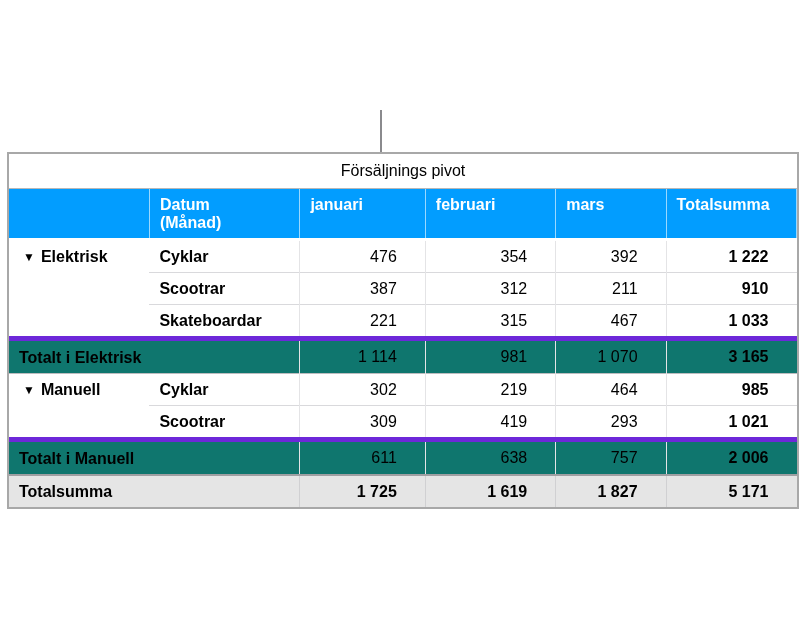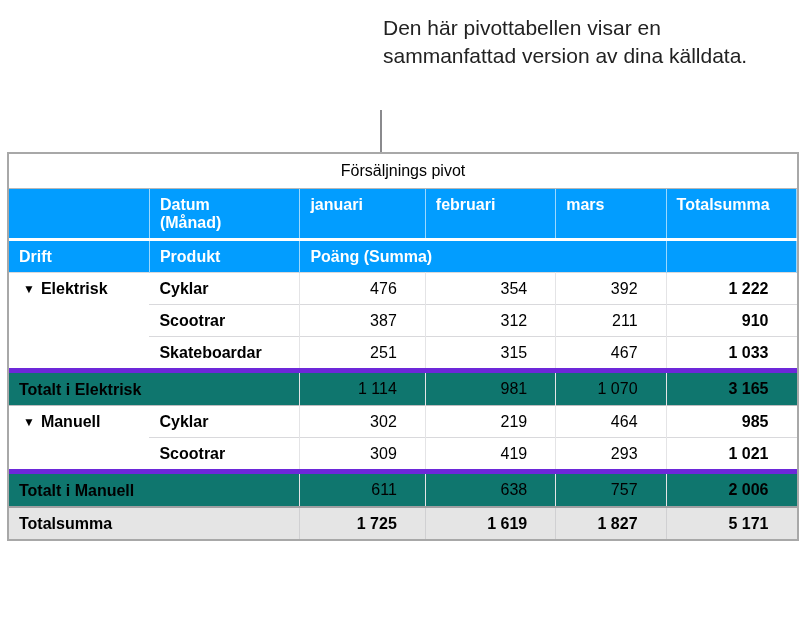--- a/index.html
+++ b/index.html
@@ -23,21 +23,20 @@
   .subtotal td:first-child{font-weight:700;line-height:1.2;}
   .grand td{background:#E5E5E5;border-top:2px solid #9F9FA2;border-right:1px solid #D0D0D2;font-weight:700;}
   .grand td:last-child{border-right:none;text-align:right;}
   .noborderright{border-right:none!important;}
   .topheavy{border-top:1px solid #BDBDC0!important;}
 </style>
 </head>
 <body>
 
 <div class="stage">
-  <div class="callout">Den här pivottabellen visar en sammanfattad version av dina källdata.</div>
   <div class="callout-line"></div>
 
   <div class="tablewrap">
     <div class="title">Försäljnings pivot</div>
     <table>
       <colgroup>
           <col class="c1">
           <col class="c2">
           <col class="c3">
           <col class="c4">
@@ -45,26 +44,20 @@
           <col class="c6">
         </colgroup>
       <thead>
         <tr class="hhead">
           <th></th>
           <th>Datum (Månad)</th>
           <th>januari</th>
           <th>februari</th>
           <th>mars</th>
           <th>Totalsumma</th>
-        </tr>
-        <tr class="hhead2">
-          <th>Drift</th>
-          <th>Produkt</th>
-          <th colspan="3">Poäng (Summa)</th>
-          <th></th>
         </tr>
       </thead>
       <tbody>
 
         <tr>
           <td class="cat noborderright"><span class="disc">▼</span><span>Elektrisk</span></td>
           <td class="bold">Cyklar</td>
           <td class="num">476</td>
           <td class="num">354</td>
           <td class="num">392</td>
@@ -74,21 +67,21 @@
           <td class="noborderright" style="border-top:none;"></td>
           <td class="bold">Scootrar</td>
           <td class="num">387</td>
           <td class="num">312</td>
           <td class="num">211</td>
           <td class="num bold">910</td>
         </tr>
         <tr>
           <td class="noborderright" style="border-top:none;"></td>
           <td class="bold">Skateboardar</td>
-          <td class="num">251</td>
+          <td class="num">221</td>
           <td class="num">315</td>
           <td class="num">467</td>
           <td class="num bold">1 033</td>
         </tr>
         <tr class="subtotal">
           <td colspan="2">Totalt i Elektrisk</td>
           <td class="num">1 114</td>
           <td class="num">981</td>
           <td class="num">1 070</td>
           <td class="num bold">3 165</td>

